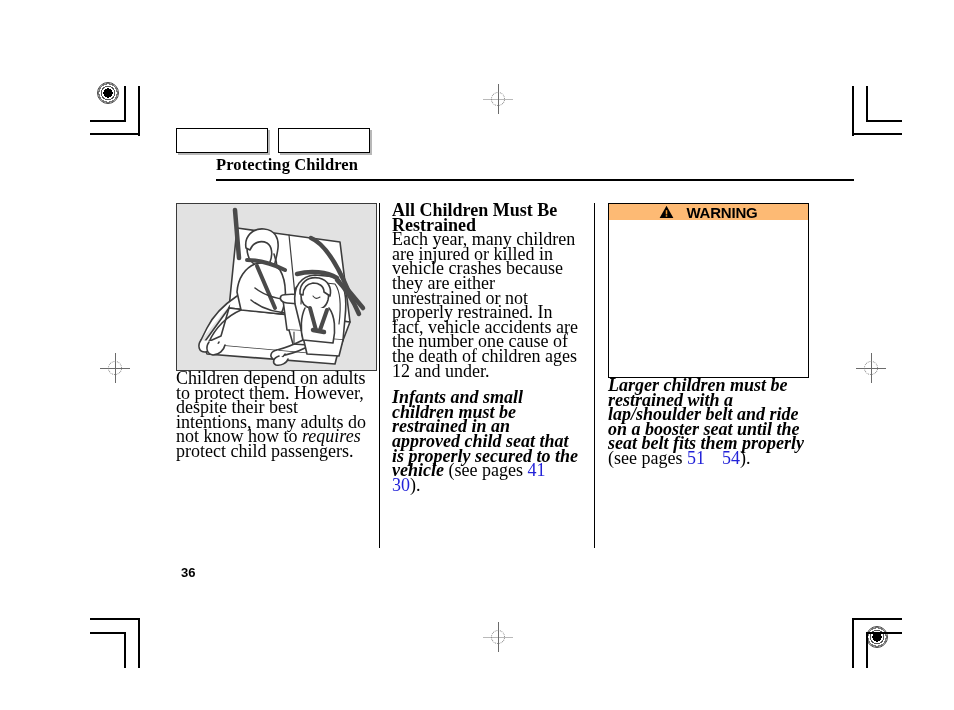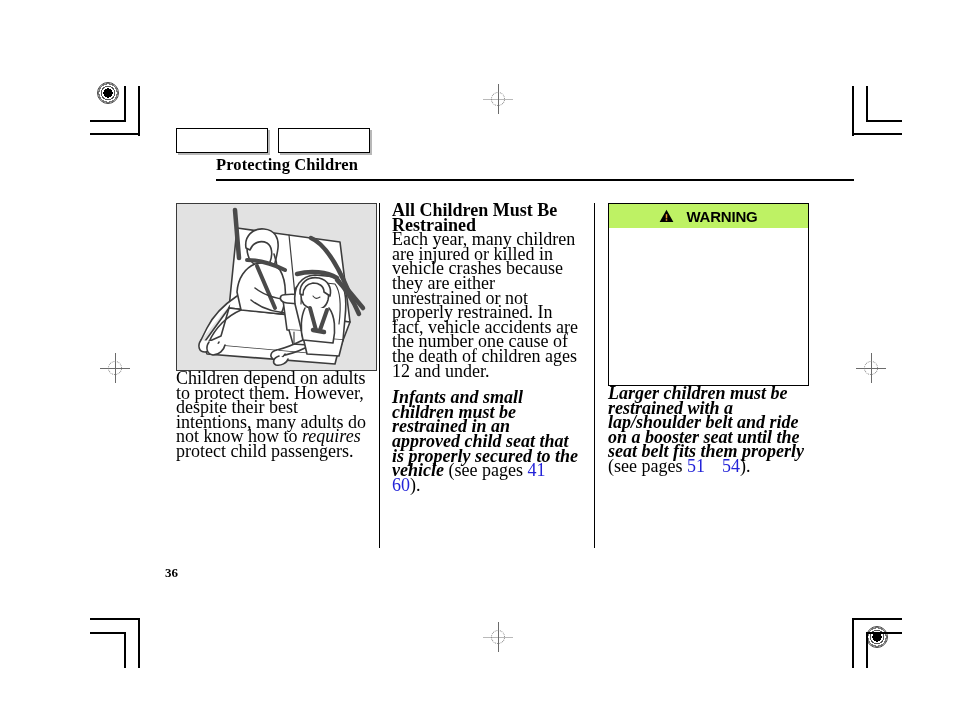--- a/index.html
+++ b/index.html
@@ -187,22 +187,22 @@
   .link-gap { display: inline-block; width: 17px; }
 
   
   .warning-box {
     width: 201px;
     border: 1.6px solid #000;
     box-sizing: border-box;
     background: #ffffff;
   }
   .warning-header {
-    height: 24px;
-    background: #bef264;
+    height: 16px;
+    background: #fdba74;
     display: flex;
     align-items: center;
     justify-content: center;
     gap: 12px;
   }
   .warning-header .warn-tri { display: block; }
   .warning-title {
     font-family: "Liberation Sans", "DejaVu Sans", sans-serif;
     font-weight: bold;
     font-size: 15px;
@@ -215,23 +215,23 @@
     background: #ffffff;
   }
   .warning-note {
     margin-top: 17px;
     font-size: 12.2px;
     line-height: 14.4px;
   }
 
   .page-number {
     position: absolute;
-    left: 165px;
+    left: 181px;
     top: 565px;
-    font-family: Liberation Serif, serif;
+    font-family: Liberation Sans, sans-serif;
     font-weight: bold;
     font-size: 13px;
   }
 </style>
 </head>
 <body>
 
 <div class="page">
 
   <div class="reg-target" style="left:97px; top:82px;"></div>
@@ -365,21 +365,21 @@
         </svg>
       </div>
 
       <p class="body-text illus-caption"><span>Children depend on adults to protect them. However, despite their best intentions, many adults do not know how to </span><span class="italic">requires</span><span> protect child passengers.</span></p>
 
     </div>
 
     <div class="col col-mid">
       <p class="sub-head">All Children Must Be Restrained</p>
       <p class="body-text" style="margin-top:0;">Each year, many children are injured or killed in vehicle crashes because they are either unrestrained or not properly restrained. In fact, vehicle accidents are the number one cause of the death of children ages 12 and under.</p>
-      <p class="body-text"><span class="bold-italic">Infants and small children must be restrained in an approved child seat that is properly secured to the vehicle</span><span> (see pages </span><span class="pagelink">41</span><span class="link-gap"></span><span class="pagelink">60</span><span>).</span></p>
+      <p class="body-text"><span class="bold-italic">Infants and small children must be restrained in an approved child seat that is properly secured to the vehicle</span><span> (see pages </span><span class="pagelink">41</span><span class="link-gap"></span><span class="pagelink">30</span><span>).</span></p>
     </div>
 
     <div class="col col-right">
       <div class="warning-box">
         <div class="warning-header">
           <svg class="warn-tri" width="15" height="14" viewBox="0 0 15 14" xmlns="http://www.w3.org/2000/svg">
             <path d="M7.5 0.8 L14.4 13 L0.6 13 Z" fill="#000000"></path>
             <rect x="6.75" y="5.2" width="1.5" height="4.2" fill="#f59a2e"></rect>
             <rect x="6.75" y="10.2" width="1.5" height="1.5" fill="#f59a2e"></rect>
           </svg>

